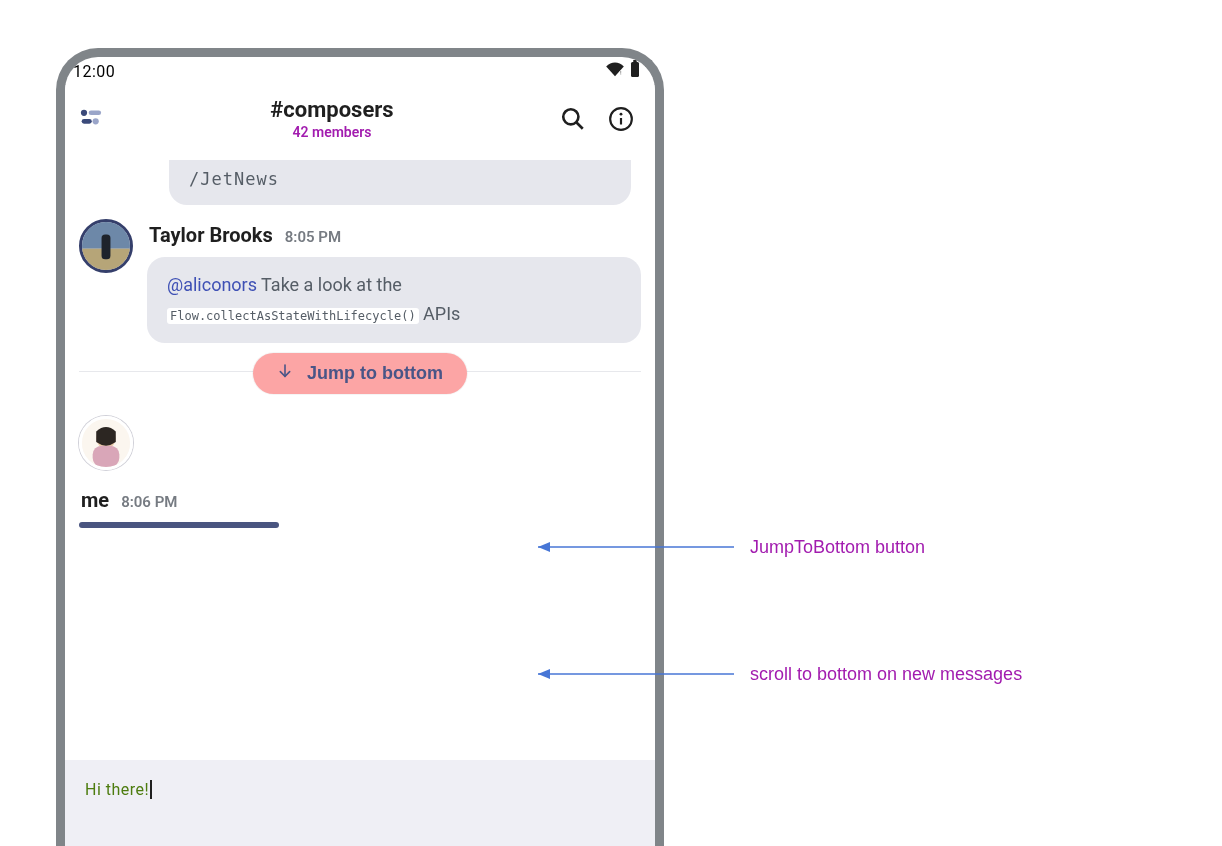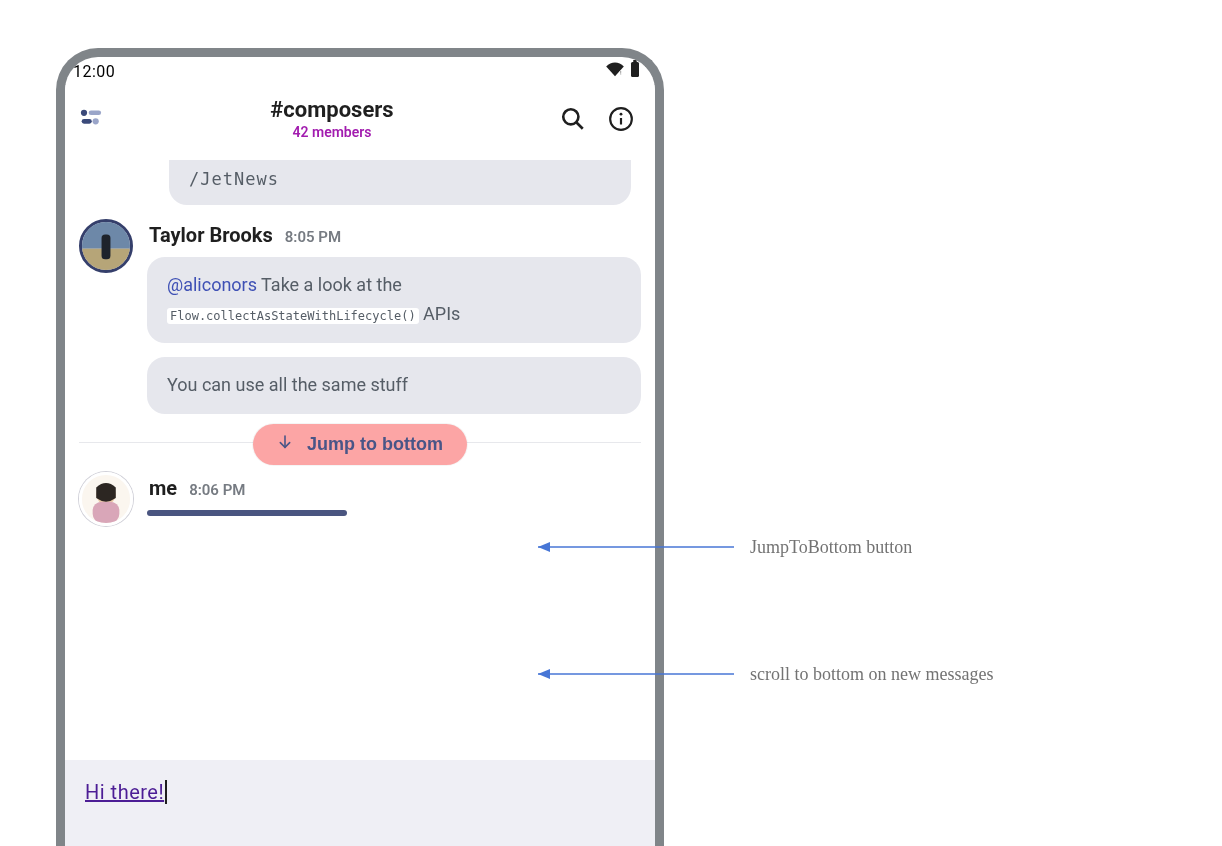--- a/index.html
+++ b/index.html
@@ -100,49 +100,48 @@
   .today-divider { position:relative; margin:14px 0 6px; height:1px; background:#e7e8ec; }
   .jump-wrap { position:absolute; left:0; right:0; top:-18px; text-align:center; }
   .jump-btn {
     display:inline-flex; align-items:center; gap:14px;
     background:#fca5a5; color:#495587;
     border-radius: 26px; padding: 10px 24px;
     font-size:18px; font-weight:600;
     border:none; cursor:pointer;
     box-shadow: 0 0 0 1px rgba(0,0,0,0.04);
   }
-  .me-row { display:flex; gap:14px; margin-top:29px; }
+  .me-row { display:flex; gap:14px; margin-top:44px;flex-direction:column; }
   .me-avatar {
     width:54px; height:54px; border-radius:50%; border:3px solid #fff;
     box-shadow: 0 0 0 1px #d0d0d8;
     overflow:hidden; flex-shrink:0;
     display:flex; align-items:flex-end; justify-content:center;
     background: linear-gradient(#fff,#f6f1ec);
   }
   .me-strip { width:200px; height:6px; background:#4a5580; border-radius:4px; margin-top:6px; }
 
   .composer {
     position:absolute; bottom:0; left:0; right:0;
     background:#EFEFF5; padding: 20px 20px 14px;
     height: 158px;
   }
   .composer-input {
-    font-size: 20px; color:#4c1d95;
+    font-size: 16px; color:#4d7c0f;
     border:none; outline:none; background:transparent;
     width:100%; letter-spacing:0.5px;
     font-family: inherit;
-    text-decoration: underline;
   }
   .caret { border-right:2px solid #1f1f1f; padding-right:1px; }
 
   
   .anno {
     position:absolute;
-    font-family: Liberation Serif, serif;
-    font-size: 18px; color:#737373;
+    font-family: Liberation Sans, sans-serif;
+    font-size: 18px; color:#a21caf;
   }
   .arrow-line { stroke:#4776d6; stroke-width:1.6; fill:none; }
   .arrow-head { fill:#4776d6; }
 </style>
 </head>
 <body>
 
 <div class="phone">
 
   <div class="statusbar">
@@ -206,21 +205,20 @@
           </svg>
       </div>
       <div class="msg-body">
         <div class="sender-line">
           <span class="sender">Taylor Brooks</span>
           <span class="timestamp">8:05 PM</span>
         </div>
         <div class="bubble">
           <span class="mention">@aliconors</span><span> Take a look at the </span><span class="codechip">Flow.collectAsStateWithLifecycle()</span><span> APIs</span>
         </div>
-        <div class="bubble">You can use all the same stuff</div>
       </div>
     </div>
 
     <div class="today-divider">
       <div class="jump-wrap">
         <button class="jump-btn">
           <span>
             <svg width="16" height="16" viewBox="0 0 24 24" fill="none" stroke="#495587" stroke-width="2.4" stroke-linecap="round">
                 <line x1="12" y1="3" x2="12" y2="20"></line>
                 <polyline points="5 13 12 20 19 13"></polyline>

